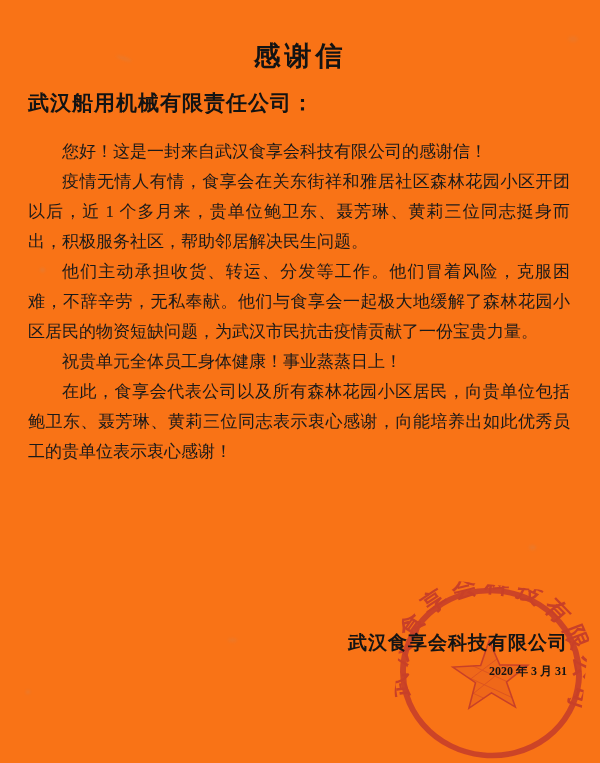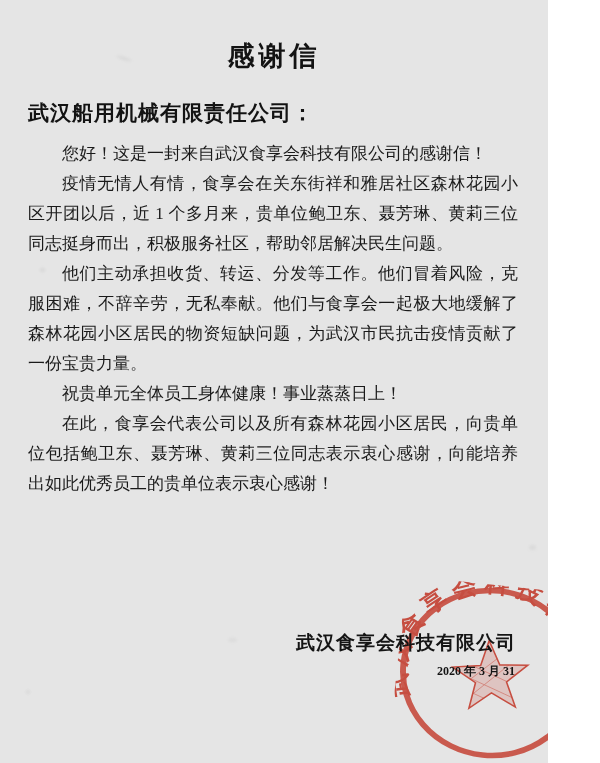--- a/index.html
+++ b/index.html
@@ -3,42 +3,42 @@
 <meta charset="utf-8">
 <style>
   html, body { margin: 0; padding: 0; }
   body {
     width: 600px; height: 763px;
     font-family: "Liberation Serif", "DejaVu Serif", serif;
     background: #ffffff;
   }
   .page {
     position: relative;
-    width: 548px; height: 763px;
-    background: #e5e5e5;
+    width: 600px; height: 763px;
+    background: #f97316;
     overflow: hidden;
     color: #161616;
   }
   .title {
     margin: 38px 0 0 0;
     text-align: center;
     font-size: 27px;
     font-weight: bold;
     letter-spacing: 4px;
     color: #131313;
   }
   .salutation {
-    margin: 25px 0 0 28px;
+    margin: 15px 0 0 28px;
     font-size: 21px;
     font-weight: bold;
     letter-spacing: 1px;
     color: #131313;
   }
   .body-text {
-    margin: 12px 30px 0 28px;
+    margin: 20px 30px 0 28px;
   }
   .body-text p {
     margin: 0;
     text-indent: 2em;
     font-size: 17px;
     line-height: 30px;
     text-align: justify;
     color: #1a1a1a;
   }
   .signature {

